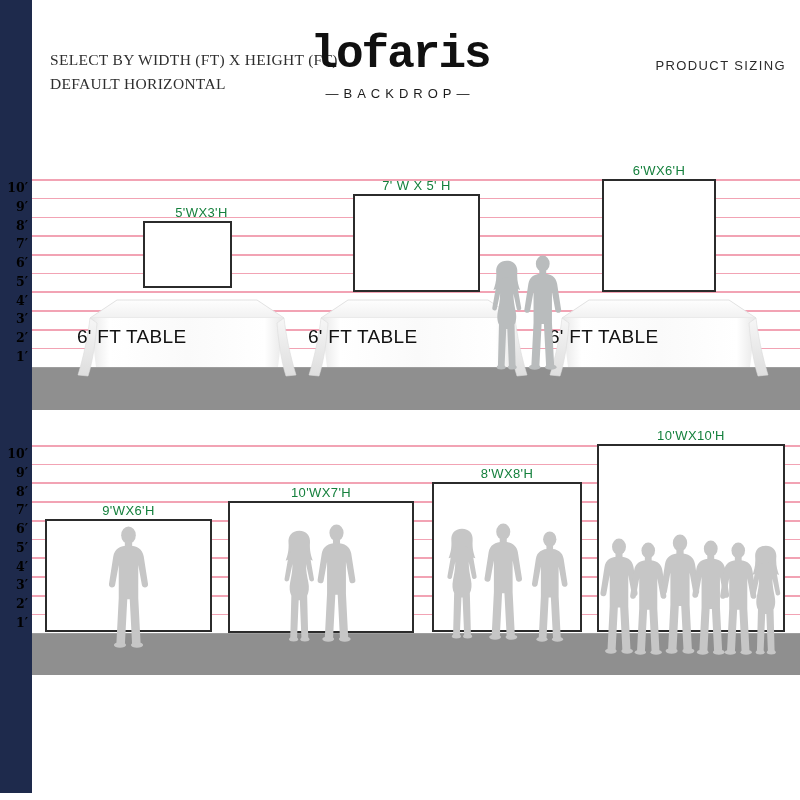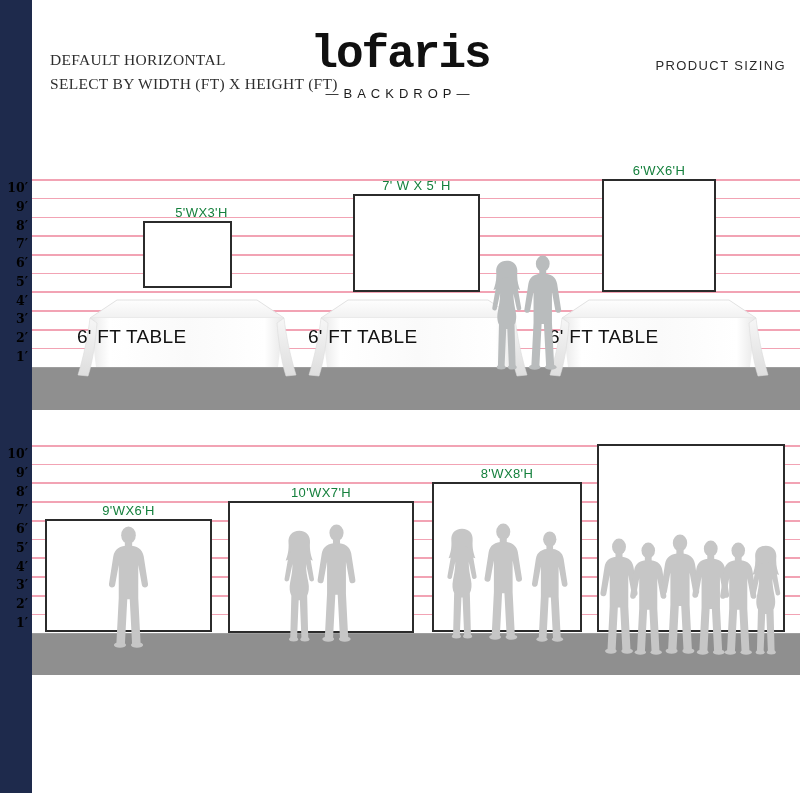--- a/index.html
+++ b/index.html
@@ -80,22 +80,22 @@
                L68,90 C70,95 77,93 76,88 L69,48 C67,38 60,34 50,34 Z"></path>
       <ellipse cx="40" cy="195" rx="8" ry="4"></ellipse>
       <ellipse cx="60" cy="195" rx="8" ry="4"></ellipse>
     </g>
   </defs>
 </svg>
 
 <div id="stage">
 
   <div class="abs" id="subtitle">
+    <div>SELECT BY WIDTH (FT) X HEIGHT (FT)</div>
     <div>DEFAULT HORIZONTAL</div>
-    <div>SELECT BY WIDTH (FT) X HEIGHT (FT)</div>
   </div>
   <div class="abs" id="brand">lofaris</div>
   <div class="abs" id="brand-sub">—BACKDROP—</div>
   <div class="abs" id="page-title">PRODUCT SIZING</div>
 
   <div class="abs grid" id="grid-top"></div>
   <div class="abs grid" id="grid-bottom"></div>
 
   <div class="abs floor" id="floor-top"></div>
   <div class="abs floor" id="floor-bottom"></div>
@@ -162,20 +162,21 @@
   <div class="abs backdrop" style="left:45px;top:519px;width:167px;height:113px"></div>
   <div class="bd-label" style="left:45px;top:503px;width:167px">9'WX6'H</div>
 
   <div class="abs backdrop" style="left:228px;top:501px;width:186px;height:132px"></div>
   <div class="bd-label" style="left:228px;top:485px;width:186px">10'WX7'H</div>
 
   <div class="abs backdrop" style="left:432px;top:482px;width:150px;height:150px"></div>
   <div class="bd-label" style="left:432px;top:466px;width:150px">8'WX8'H</div>
 
   <div class="abs backdrop" style="left:597px;top:444px;width:188px;height:188px"></div>
+  <div class="bd-label" style="left:597px;top:428px;width:188px">10'WX10'H</div>
 
   <svg class="people people-bottom" style="left:98px;top:524px;width:60px;height:124px" viewBox="0 0 60 124">
     <use href="#fig-man" transform="translate(0,2) scale(0.61)"></use>
   </svg>
 
   <svg class="people people-bottom" style="left:273px;top:521px;width:92px;height:122px" viewBox="0 0 92 122">
     <use href="#fig-woman" transform="translate(-2,8) scale(0.565)"></use>
     <use href="#fig-man" transform="translate(34,3) scale(0.59)"></use>
   </svg>
 

